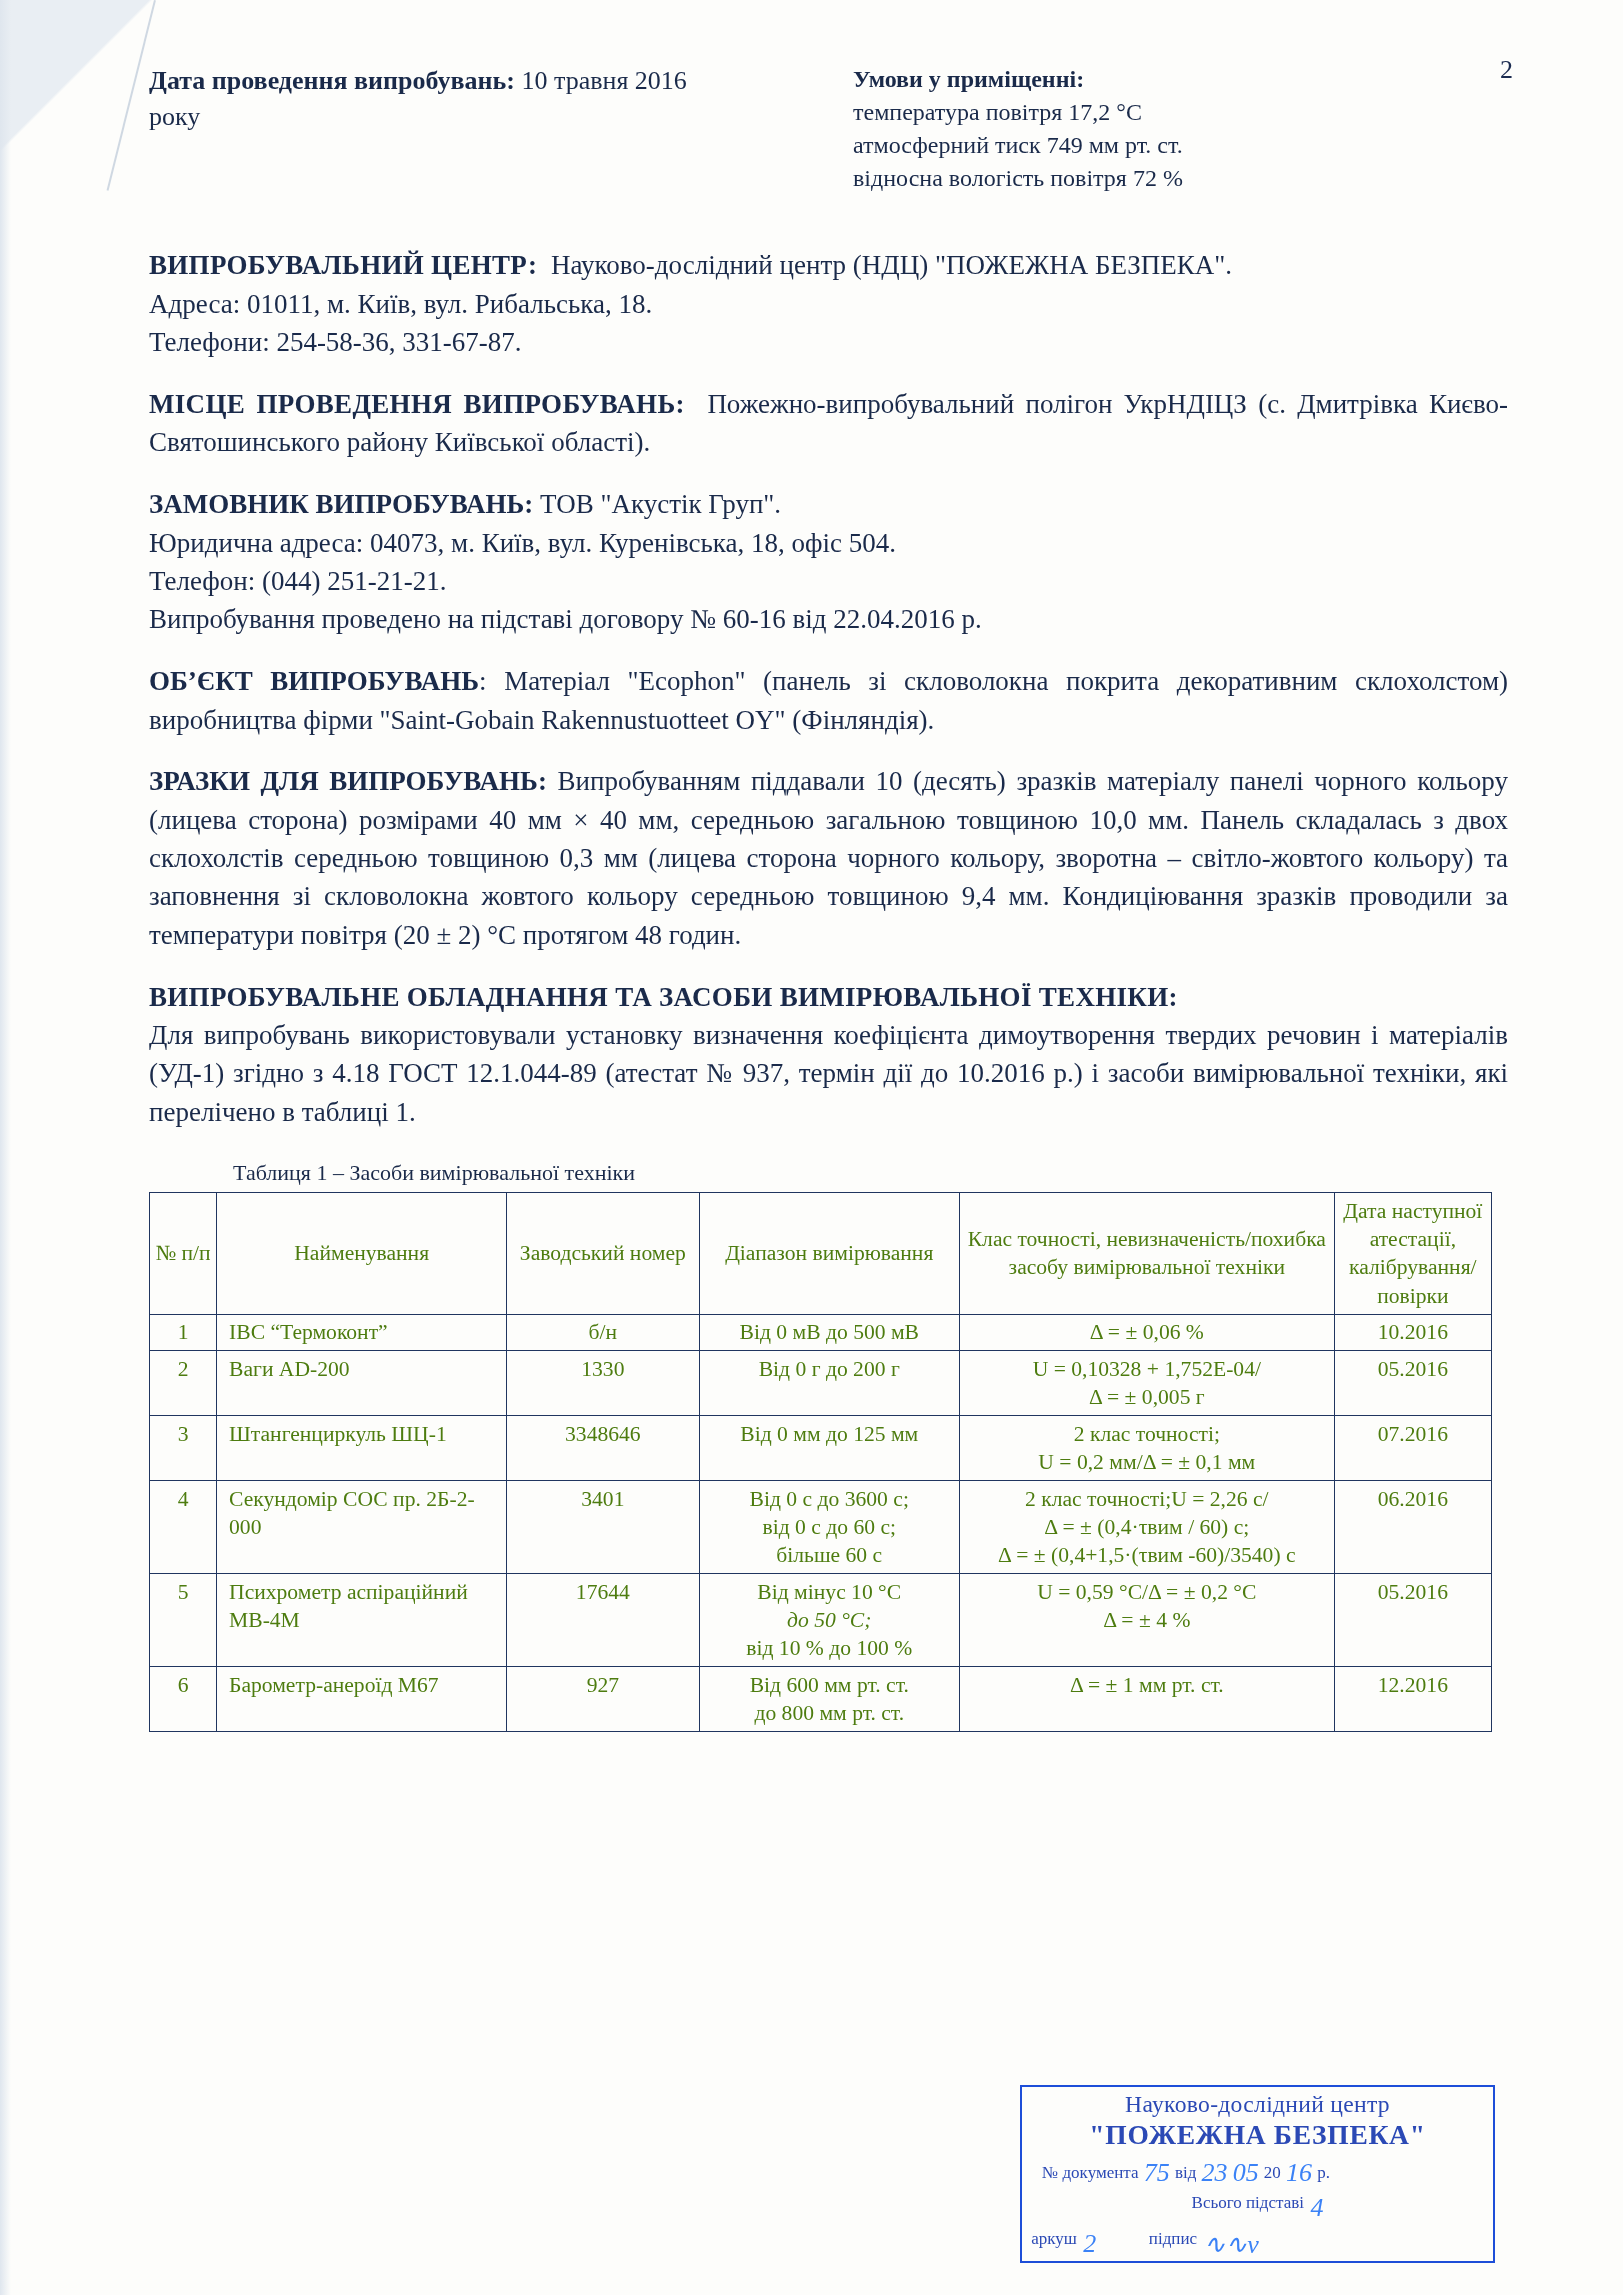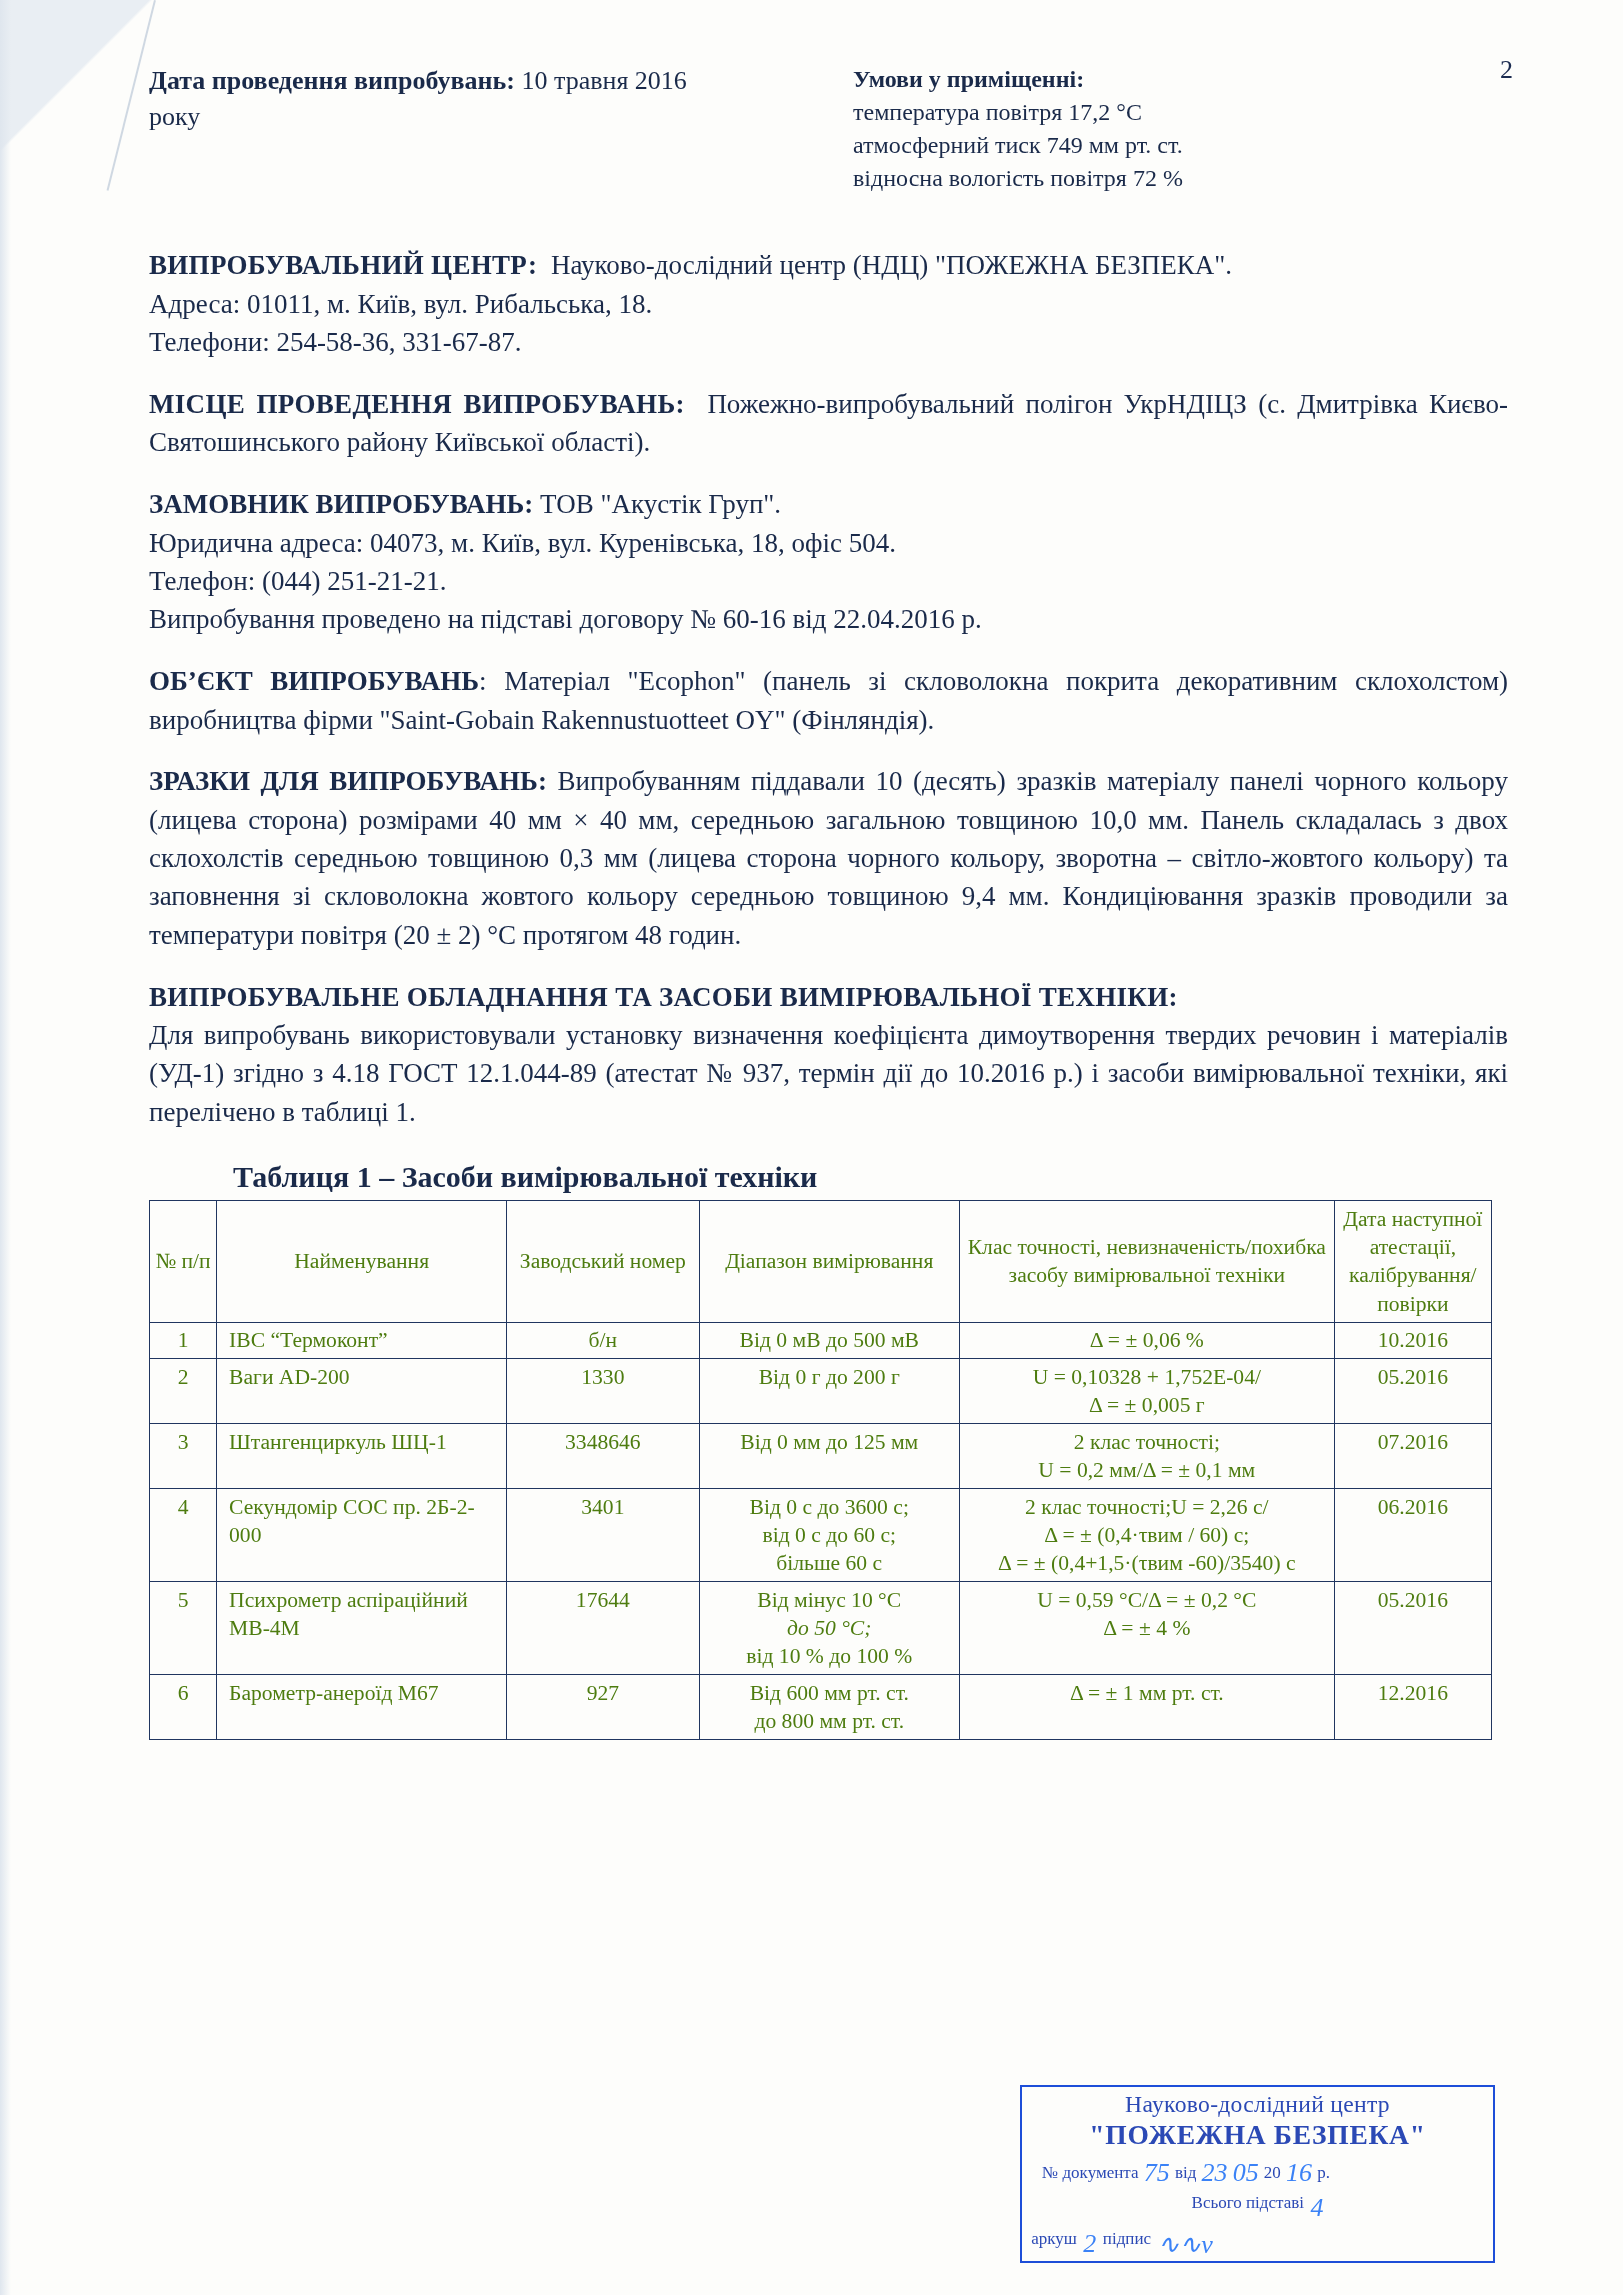--- a/index.html
+++ b/index.html
@@ -69,23 +69,22 @@
     font-size: 24px;
     line-height: 1.38;
   }
   b, .b { font-weight: bold; }
   .blk { margin-bottom: 23.6px; font-size: 27px; line-height: 1.42; text-align: justify; }
   .blk p { margin: 0; }
   .spaced {
     letter-spacing: 0.3px;
   }
   .tbl-title {
-    font-size: 30px;
+    font-size: 22px;
     margin: 29px 0 6.5px 84px;
-    font-weight: bold;
   }
   table.mi {
     border-collapse: collapse;
     width: 1343px;
     margin-left: 0;
     font-size: 21.6px;
     line-height: 1.3;
   }
   table.mi th, table.mi td {
     border: 1.3px solid #20355f;
@@ -329,18 +328,18 @@
       <span class="hand">16</span>
       <span>р.</span>
     </div>
     <div class="stamp-row2">
       <span>Всього підставі</span>
       <span class="hand">4</span>
     </div>
     <div class="stamp-row3">
       <span>аркуш</span>
       <span class="hand">2</span>
-      <span style="">підпис</span>
+      <span style="margin-left:46px">підпис</span>
       <span class="hand">∿∿ν</span>
     </div>
   </div>
 </div>
 
 
 </body></html>

